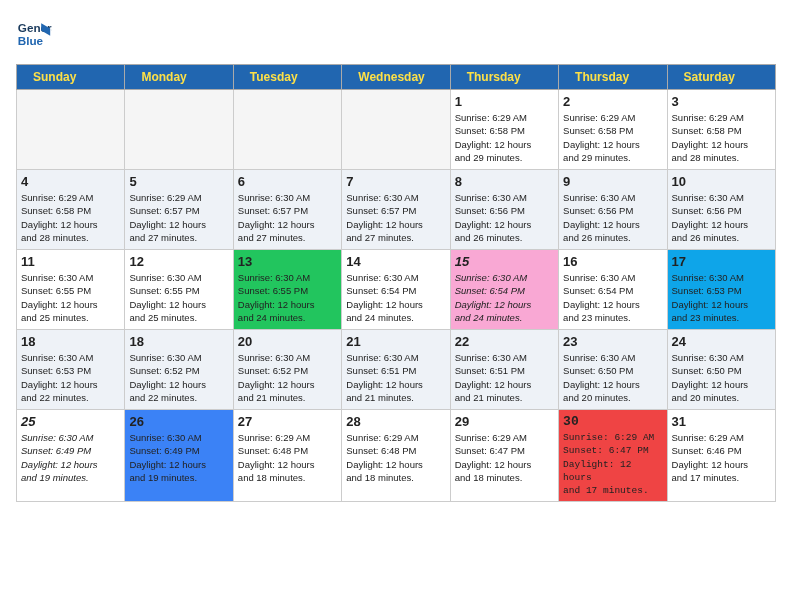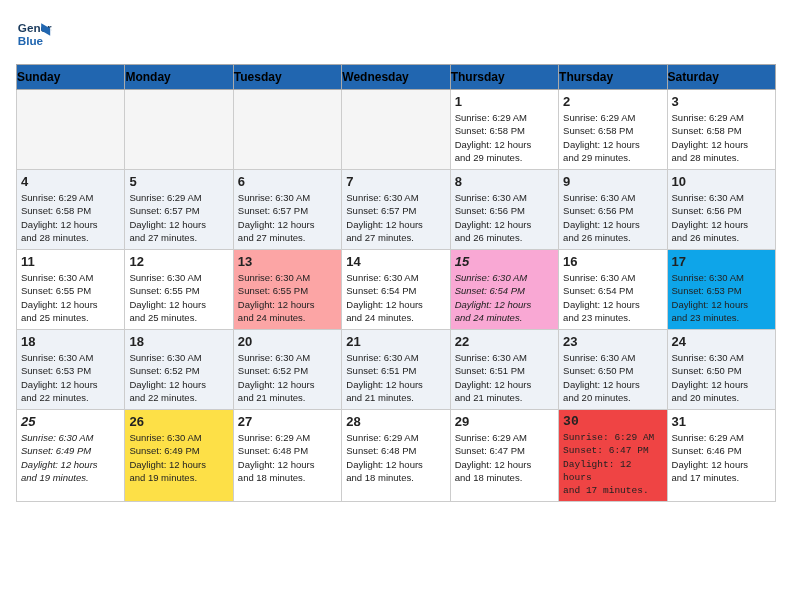--- a/index.html
+++ b/index.html
@@ -37,24 +37,24 @@
       font-size: 16px;
       color: #333;
     }
     table {
       width: 100%;
       border-collapse: collapse;
       table-layout: fixed;
     }
     th {
       background-color: #2166b0;
-      color: #000000;
+      color: #fde047;
       font-size: 12px;
       font-weight: bold;
-      padding: 5px 0;
+      padding: 5px 16px;
       text-align: left;
       border: 1px solid #aaa;
     }
     td {
       border: 1px solid #ccc;
       vertical-align: top;
       padding: 4px 4px 4px 4px;
       font-size: 10px;
       color: #222;
       background: #fff;
@@ -204,21 +204,21 @@
 Daylight: 12 hours
 and 25 minutes.</div>
         </td>
         <td style="background: rgb(255, 255, 255);">
           <span class="day-num">12</span>
           <div class="day-info" style="white-space: pre-line;">Sunrise: 6:30 AM
 Sunset: 6:55 PM
 Daylight: 12 hours
 and 25 minutes.</div>
         </td>
-        <td style="background: #fca5a5;">
+        <td style="background: #22c55e;">
           <span class="day-num">13</span>
           <div class="day-info" style="white-space: pre-line;">Sunrise: 6:30 AM
 Sunset: 6:55 PM
 Daylight: 12 hours
 and 24 minutes.</div>
         </td>
         <td style="background: rgb(255, 255, 255);">
           <span class="day-num">14</span>
           <div class="day-info" style="white-space: pre-line;">Sunrise: 6:30 AM
 Sunset: 6:54 PM
@@ -299,21 +299,21 @@
         </td>
       </tr>
       <tr>
         <td style="background: rgb(255, 255, 255); font-style: italic;">
           <span class="day-num">25</span>
           <div class="day-info" style="white-space: pre-line;">Sunrise: 6:30 AM
 Sunset: 6:49 PM
 Daylight: 12 hours
 and 19 minutes.</div>
         </td>
-        <td style="background: #fde047;">
+        <td style="background: #3b82f6;">
           <span class="day-num">26</span>
           <div class="day-info" style="white-space: pre-line;">Sunrise: 6:30 AM
 Sunset: 6:49 PM
 Daylight: 12 hours
 and 19 minutes.</div>
         </td>
         <td style="background: rgb(255, 255, 255);">
           <span class="day-num">27</span>
           <div class="day-info" style="white-space: pre-line;">Sunrise: 6:29 AM
 Sunset: 6:48 PM

